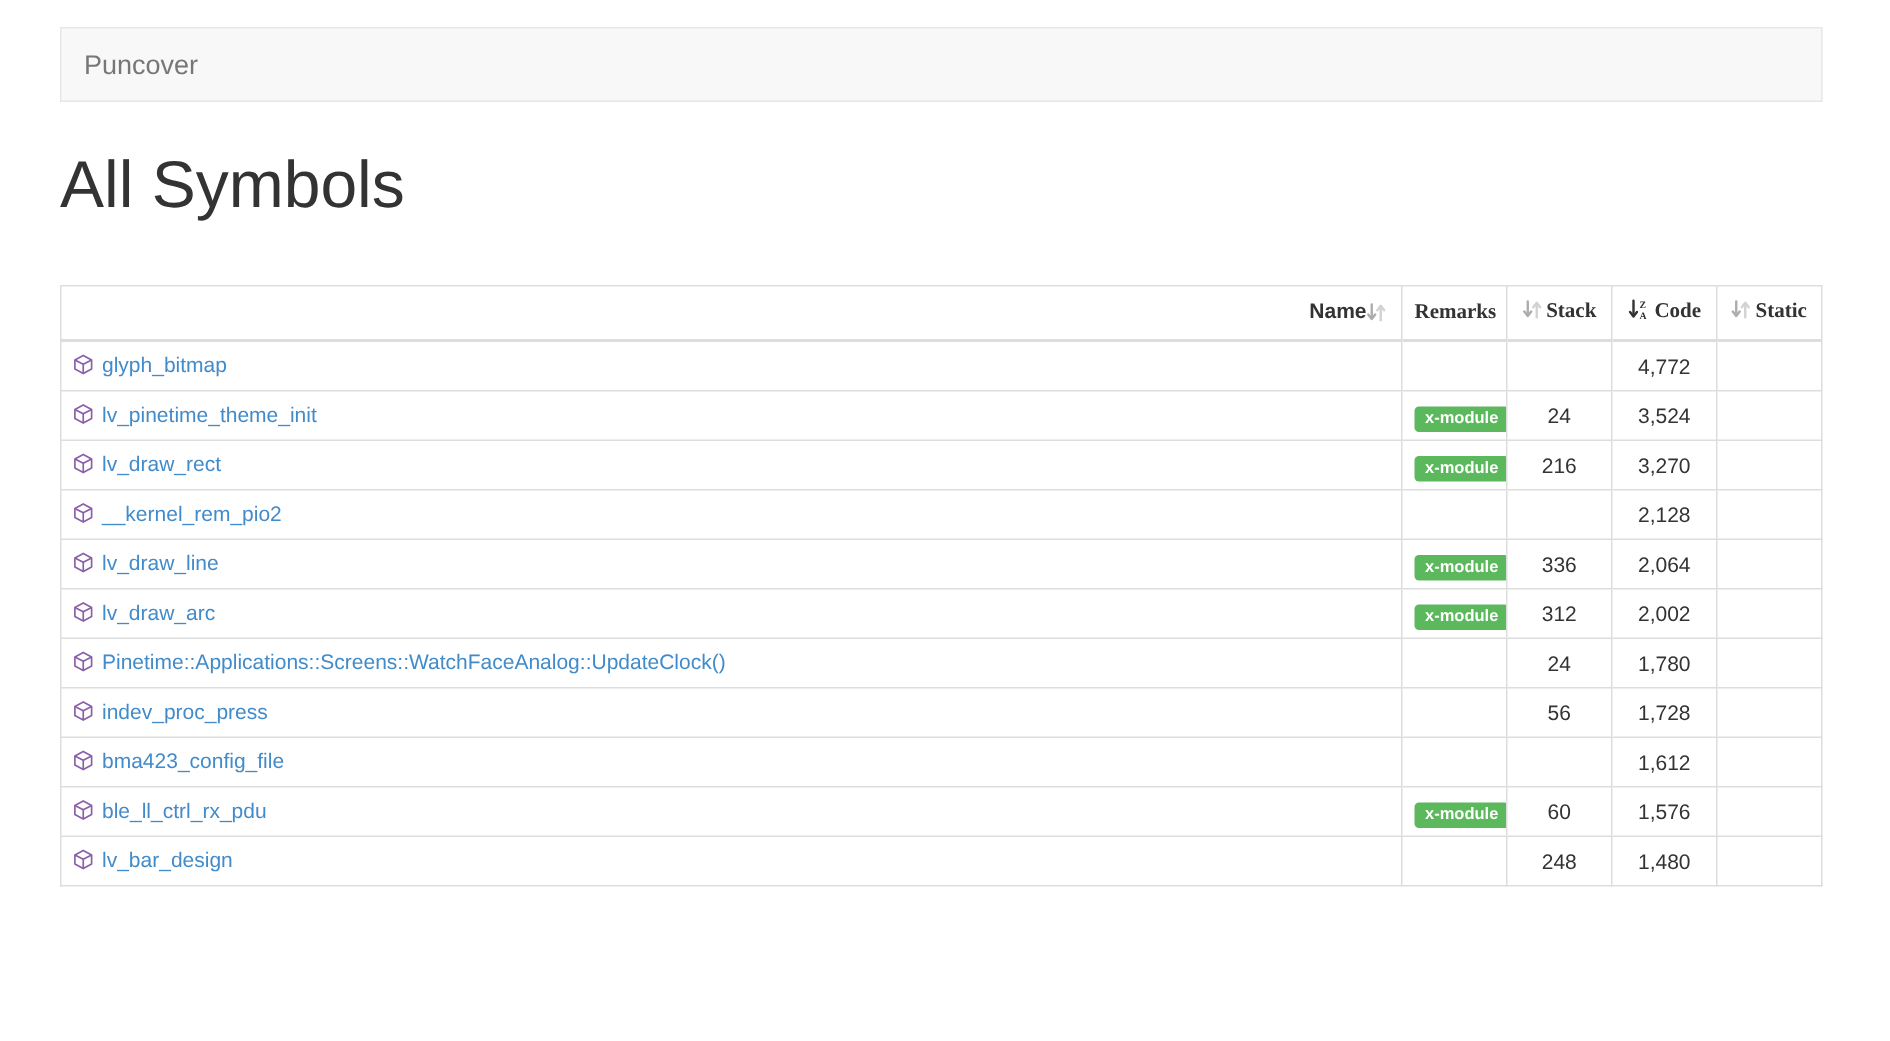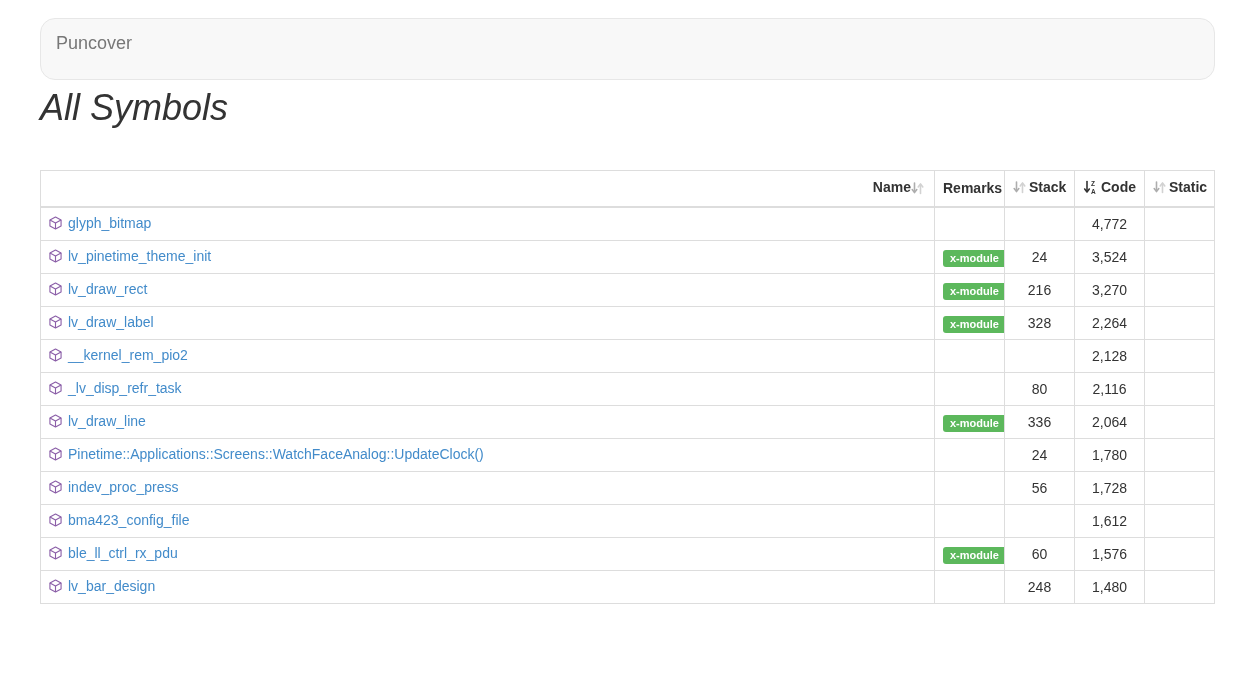--- a/index.html
+++ b/index.html
@@ -10,33 +10,33 @@
   body {
     width:1260px; height:694px; overflow:hidden;
     background:#ffffff; color:#333333;
     font-family:"Liberation Sans", sans-serif;
     font-size:14px;
   }
   .container { width:1175px; margin-left:40px; }
 
   
   .navbar {
-    margin-top:18px; height:62px;
+    margin-top:18px; height:50px;
     background:var(--navbar_bg); border:1px solid var(--navbar_border);
-    border-radius:15px;
+    border-radius:0;
   }
   .navbar-brand {
     display:inline-block; padding:0 15px; line-height:48px;
     font-size:18px; color:var(--navbar_text); text-decoration:none;
   }
 
   
   h1.page-title {
-    margin:8px 0 0 0; font-size:36px; line-height:1.1;
-    font-weight:400; color:var(--header_text);font-style:italic;
+    margin:32px 0 0 0; font-size:44px; line-height:1.1;
+    font-weight:400; color:var(--header_text);
   }
 
   
   .table-wrap { margin-top:42px; }
   table.symbols {
     width:1174px; border-collapse:collapse; table-layout:fixed;
     font-size:14px;
   }
   col.col-name   { width:894px; }
   col.col-remarks{ width:70px; }
@@ -49,21 +49,21 @@
     padding:5px 8px; line-height:20px;
     overflow:hidden; white-space:nowrap;
   }
   thead th {
     padding:6px 8px;
     border-bottom:2px solid var(--table_border);
     font-weight:bold; color:var(--header_text);
     cursor:pointer;
   }
   th.align-left  { text-align:right; }
-  th.align-right { text-align:left; }
+  th.align-right { text-align:center;font-family:Liberation Serif, serif; }
 
   td.cell-name   { text-align:left; }
   td.cell-remarks{ text-align:center;margin-top:48px; }
   td.num         { text-align:center; color:#333333; }
 
   a.sym-link { color:var(--accent_link); text-decoration:none; }
 
   .cube {
     display:inline-block; color:var(--cube_purple);
     vertical-align:-2px; margin-right:6px;
@@ -201,78 +201,61 @@
     <td class="cell-static num"></td>
   </tr>
           <tr class="symbol-row">
     <td class="cell-name">
       <span class="cube">
         <svg width="13" height="14" viewBox="0 0 14 15" fill="none" stroke="currentColor" stroke-width="1.2" stroke-linejoin="round">
           <path d="M7 1 L13 4.2 L13 10.8 L7 14 L1 10.8 L1 4.2 Z"></path>
           <path d="M1 4.2 L7 7.4 L13 4.2"></path>
           <path d="M7 7.4 L7 14"></path>
         </svg>
-      </span><a href="#" class="sym-link">lv_draw_label</a>
-    </td>
-    <td class="cell-remarks">
-      <span class="badge-xmodule">x-module</span>
-    </td>
-    <td class="cell-stack num">328</td>
-    <td class="cell-code num">2,264</td>
-    <td class="cell-static num"></td>
-  </tr>
-          <tr class="symbol-row">
-    <td class="cell-name">
-      <span class="cube">
-        <svg width="13" height="14" viewBox="0 0 14 15" fill="none" stroke="currentColor" stroke-width="1.2" stroke-linejoin="round">
-          <path d="M7 1 L13 4.2 L13 10.8 L7 14 L1 10.8 L1 4.2 Z"></path>
-          <path d="M1 4.2 L7 7.4 L13 4.2"></path>
-          <path d="M7 7.4 L7 14"></path>
-        </svg>
       </span><a href="#" class="sym-link">__kernel_rem_pio2</a>
     </td>
     <td class="cell-remarks">
       
     </td>
     <td class="cell-stack num"></td>
     <td class="cell-code num">2,128</td>
     <td class="cell-static num"></td>
   </tr>
           <tr class="symbol-row">
     <td class="cell-name">
       <span class="cube">
         <svg width="13" height="14" viewBox="0 0 14 15" fill="none" stroke="currentColor" stroke-width="1.2" stroke-linejoin="round">
           <path d="M7 1 L13 4.2 L13 10.8 L7 14 L1 10.8 L1 4.2 Z"></path>
           <path d="M1 4.2 L7 7.4 L13 4.2"></path>
           <path d="M7 7.4 L7 14"></path>
         </svg>
-      </span><a href="#" class="sym-link">_lv_disp_refr_task</a>
-    </td>
-    <td class="cell-remarks">
-      
-    </td>
-    <td class="cell-stack num">80</td>
-    <td class="cell-code num">2,116</td>
-    <td class="cell-static num"></td>
-  </tr>
-          <tr class="symbol-row">
-    <td class="cell-name">
-      <span class="cube">
-        <svg width="13" height="14" viewBox="0 0 14 15" fill="none" stroke="currentColor" stroke-width="1.2" stroke-linejoin="round">
-          <path d="M7 1 L13 4.2 L13 10.8 L7 14 L1 10.8 L1 4.2 Z"></path>
-          <path d="M1 4.2 L7 7.4 L13 4.2"></path>
-          <path d="M7 7.4 L7 14"></path>
-        </svg>
       </span><a href="#" class="sym-link">lv_draw_line</a>
     </td>
     <td class="cell-remarks">
       <span class="badge-xmodule">x-module</span>
     </td>
     <td class="cell-stack num">336</td>
     <td class="cell-code num">2,064</td>
+    <td class="cell-static num"></td>
+  </tr>
+          <tr class="symbol-row">
+    <td class="cell-name">
+      <span class="cube">
+        <svg width="13" height="14" viewBox="0 0 14 15" fill="none" stroke="currentColor" stroke-width="1.2" stroke-linejoin="round">
+          <path d="M7 1 L13 4.2 L13 10.8 L7 14 L1 10.8 L1 4.2 Z"></path>
+          <path d="M1 4.2 L7 7.4 L13 4.2"></path>
+          <path d="M7 7.4 L7 14"></path>
+        </svg>
+      </span><a href="#" class="sym-link">lv_draw_arc</a>
+    </td>
+    <td class="cell-remarks">
+      <span class="badge-xmodule">x-module</span>
+    </td>
+    <td class="cell-stack num">312</td>
+    <td class="cell-code num">2,002</td>
     <td class="cell-static num"></td>
   </tr>
           <tr class="symbol-row">
     <td class="cell-name">
       <span class="cube">
         <svg width="13" height="14" viewBox="0 0 14 15" fill="none" stroke="currentColor" stroke-width="1.2" stroke-linejoin="round">
           <path d="M7 1 L13 4.2 L13 10.8 L7 14 L1 10.8 L1 4.2 Z"></path>
           <path d="M1 4.2 L7 7.4 L13 4.2"></path>
           <path d="M7 7.4 L7 14"></path>
         </svg>

